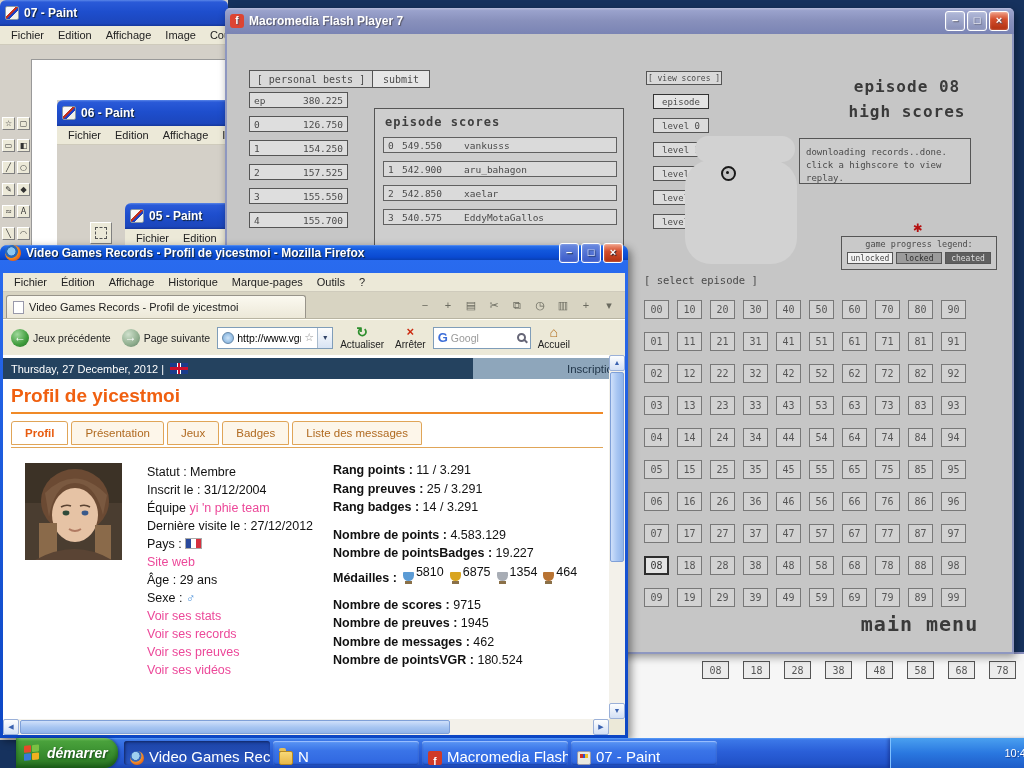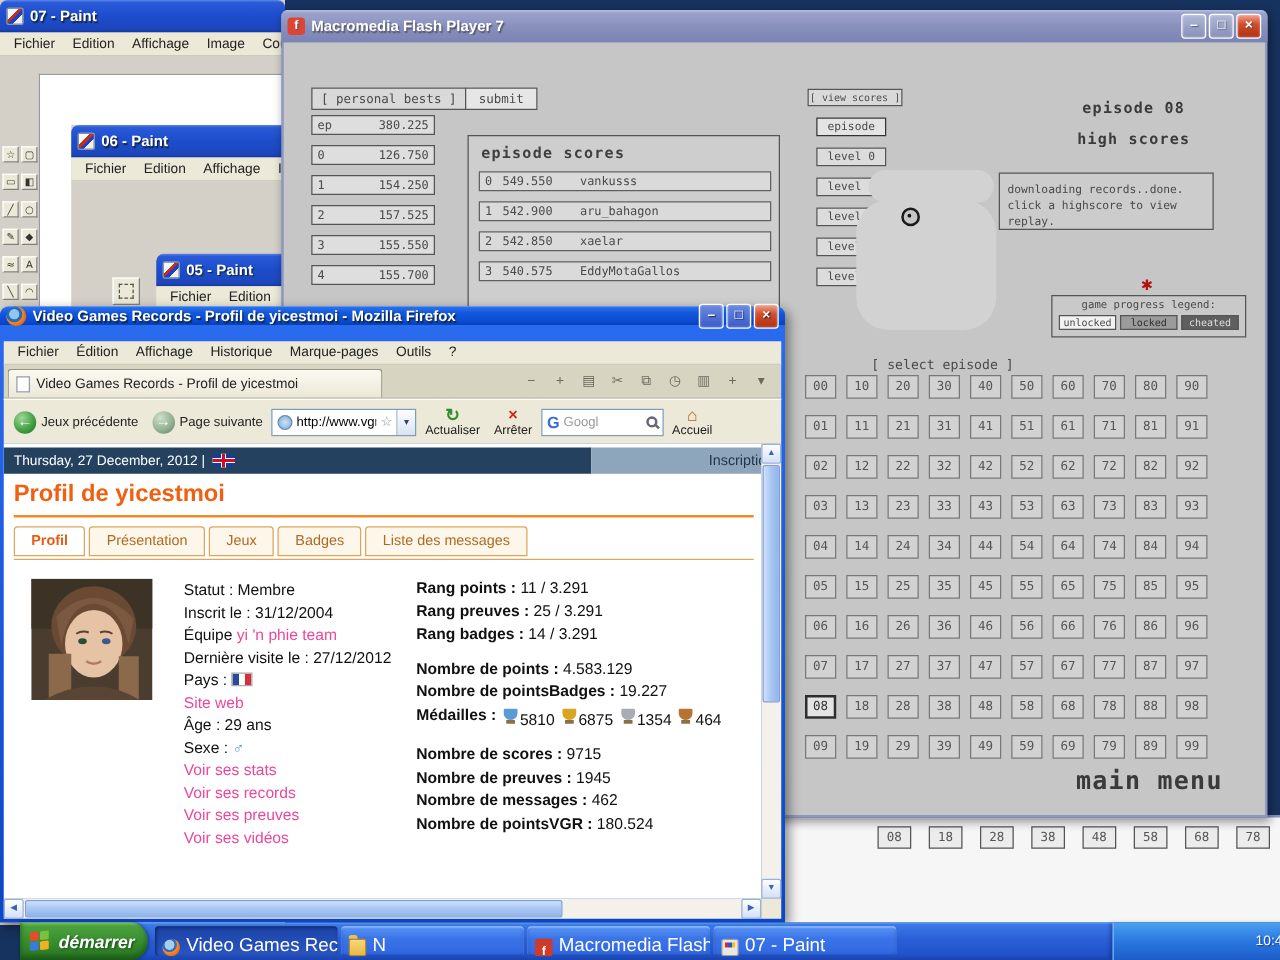--- a/index.html
+++ b/index.html
@@ -61,37 +61,37 @@
   .es-row{position:absolute;left:8px;width:234px;height:16px;background:#dadada;border:1px solid #606060;
     font-size:9.5px;display:flex;align-items:center;cursor:pointer}
   .es-row:nth-child(1){top:28px}.es-row:nth-child(2){top:52px}.es-row:nth-child(3){top:76px}.es-row:nth-child(4){top:100px}
   .es-rank{width:18px;padding-left:4px}.es-score{width:62px}
   #vs-head{left:419px;top:37px;width:76px;height:14px;font-size:8px}
   .vs-btn{position:absolute;left:426px;width:56px;height:15px;font-size:9px;display:flex;align-items:center;
     justify-content:center;border:1px solid #555;background:#dcdcdc;cursor:pointer}
   .vs-btn:nth-child(1){top:60px;border-color:#333;background:#e4e4e4}
   .vs-btn:nth-child(2){top:84px}.vs-btn:nth-child(3){top:108px}.vs-btn:nth-child(4){top:132px}
   .vs-btn:nth-child(5){top:156px}.vs-btn:nth-child(6){top:180px}
-  #n-heading{left:572px;top:40px;width:216px;text-align:center;font-weight:bold;font-size:12px;line-height:25px;
+  #n-heading{left:572px;top:40px;width:216px;text-align:center;font-weight:bold;font-size:16px;line-height:25px;
     color:#3a3a3a;letter-spacing:1px}
   .blob1{left:468px;top:102px;width:100px;height:26px;background:#d2d2d2;border-radius:13px}
   .blob2{left:458px;top:126px;width:112px;height:104px;background:#d2d2d2;border-radius:26px}
   .ring{left:494px;top:132px;width:15px;height:15px;border:2px solid #1a1a1a;border-radius:50%;background:#c6c6c6}
   .ring::after{content:"";position:absolute;left:3px;top:3px;width:3px;height:3px;background:#111;border-radius:50%}
   #n-status{left:572px;top:104px;width:172px;height:46px;border:1px solid #555;background:#cccccc;padding:7px 6px;
     font-size:9px;line-height:13px}
   #n-star{left:686px;top:184px;color:#b51010;font-size:15px;font-weight:bold}
   #legend{left:614px;top:202px;width:156px;height:34px;border:1px solid #555;background:#c9c9c9;padding:2px 4px}
   .lg-title{font-size:8.5px;text-align:center;margin-bottom:3px}
   .lg-row{display:flex;gap:3px;justify-content:center}
   .lg-item{width:46px;height:12px;font-size:8px;display:flex;align-items:center;justify-content:center;border:1px solid #555}
   .lg-unlocked{background:#f2f2f2}
   .lg-locked{background:#9b9b9b;color:#2e2e2e}
   .lg-cheated{background:#5f5f5f;color:#ddd}
-  #sel-head{left:417px;top:252px;width:220px;text-align:center;font-size:10.5px}
+  #sel-head{left:417px;top:240px;width:220px;font-size:10.5px}
   #ep-grid{left:417px;top:266px;display:grid;grid-template-columns:repeat(10,25px);gap:13px 8px}
   .ep{height:19px;border:1px solid #787878;background:#d2d2d2;color:#565656;font-size:10px;
     display:flex;align-items:center;justify-content:center;cursor:pointer}
   .ep.sel{border:2px solid #2e2e2e;background:#e4e4e4;color:#333}
   #main-menu{left:600px;top:578px;width:185px;text-align:center;font-weight:bold;font-size:20px;letter-spacing:1px;color:#3a3a3a}
   
   #ff{left:0;top:245px;width:628px;height:493px;background:linear-gradient(#2a6cf0,#0c46c4);
     border-radius:8px 8px 0 0;box-shadow:3px 3px 9px rgba(0,0,0,.45)}
   #ff .tbar{position:absolute;left:0;top:0;right:0;height:15px;border-radius:7px 7px 0 0;
     background:linear-gradient(#7ba5f5 0%,#2a70ea 6%,#1258dd 35%,#0a4ad2 80%,#0940b4 100%)}
@@ -161,21 +161,21 @@
   .pf-tab.active{background:#fff;color:#e85c10;font-weight:bold}
   #pf-tabline{position:absolute;left:8px;top:92px;width:592px;border-top:1px solid #e0a558}
   #pf-profile{position:absolute;left:0;top:104px;width:606px;height:260px}
   #avatar{position:absolute;left:22px;top:4px;width:97px;height:97px}
   #info-col{position:absolute;left:144px;top:4px;line-height:18px}
   .lnk{color:#ec4899;cursor:pointer}
   .male{color:#4a90d9;font-weight:bold}
   #stats-col{position:absolute;left:330px;top:2px;line-height:18.5px}
   .sl{font-weight:bold}
   .grp{margin-bottom:9px}
-  .medal{display:inline-flex;align-items:flex-start;gap:2px;margin-left:6px}
+  .medal{display:inline-flex;align-items:flex-end;gap:2px;margin-left:6px}
   .cup{width:11px;height:9px;border-radius:1px 1px 6px 6px;display:inline-block;position:relative}
   .cup::after{content:"";position:absolute;left:2px;bottom:-3px;width:7px;height:3px;background:#8a7048}
   
   #taskbar{position:absolute;left:16px;top:738px;width:1024px;height:30px;
     background:linear-gradient(#5aa0f8 0%,#3c78e8 6%,#2a5fd8 45%,#2152c8 85%,#1a44b0 100%)}
   #start{position:absolute;left:0;top:0;width: 102px;height:30px;border-radius:0 14px 14px 0;
     background:linear-gradient(#7fc86a 0%,#4aa23c 10%,#3a8f30 50%,#2d7a26 90%,#1f6a1c 100%);
     display:flex;align-items:center;gap:6px;padding:0 10px 0 8px;cursor:pointer;
     box-shadow:inset 0 -3px 5px #1a5a18,1px 0 3px rgba(0,0,0,.4);
     color:#fff;font:bold italic 14px "Liberation Sans",sans-serif;text-shadow:1px 1px 2px #1a4a18}

